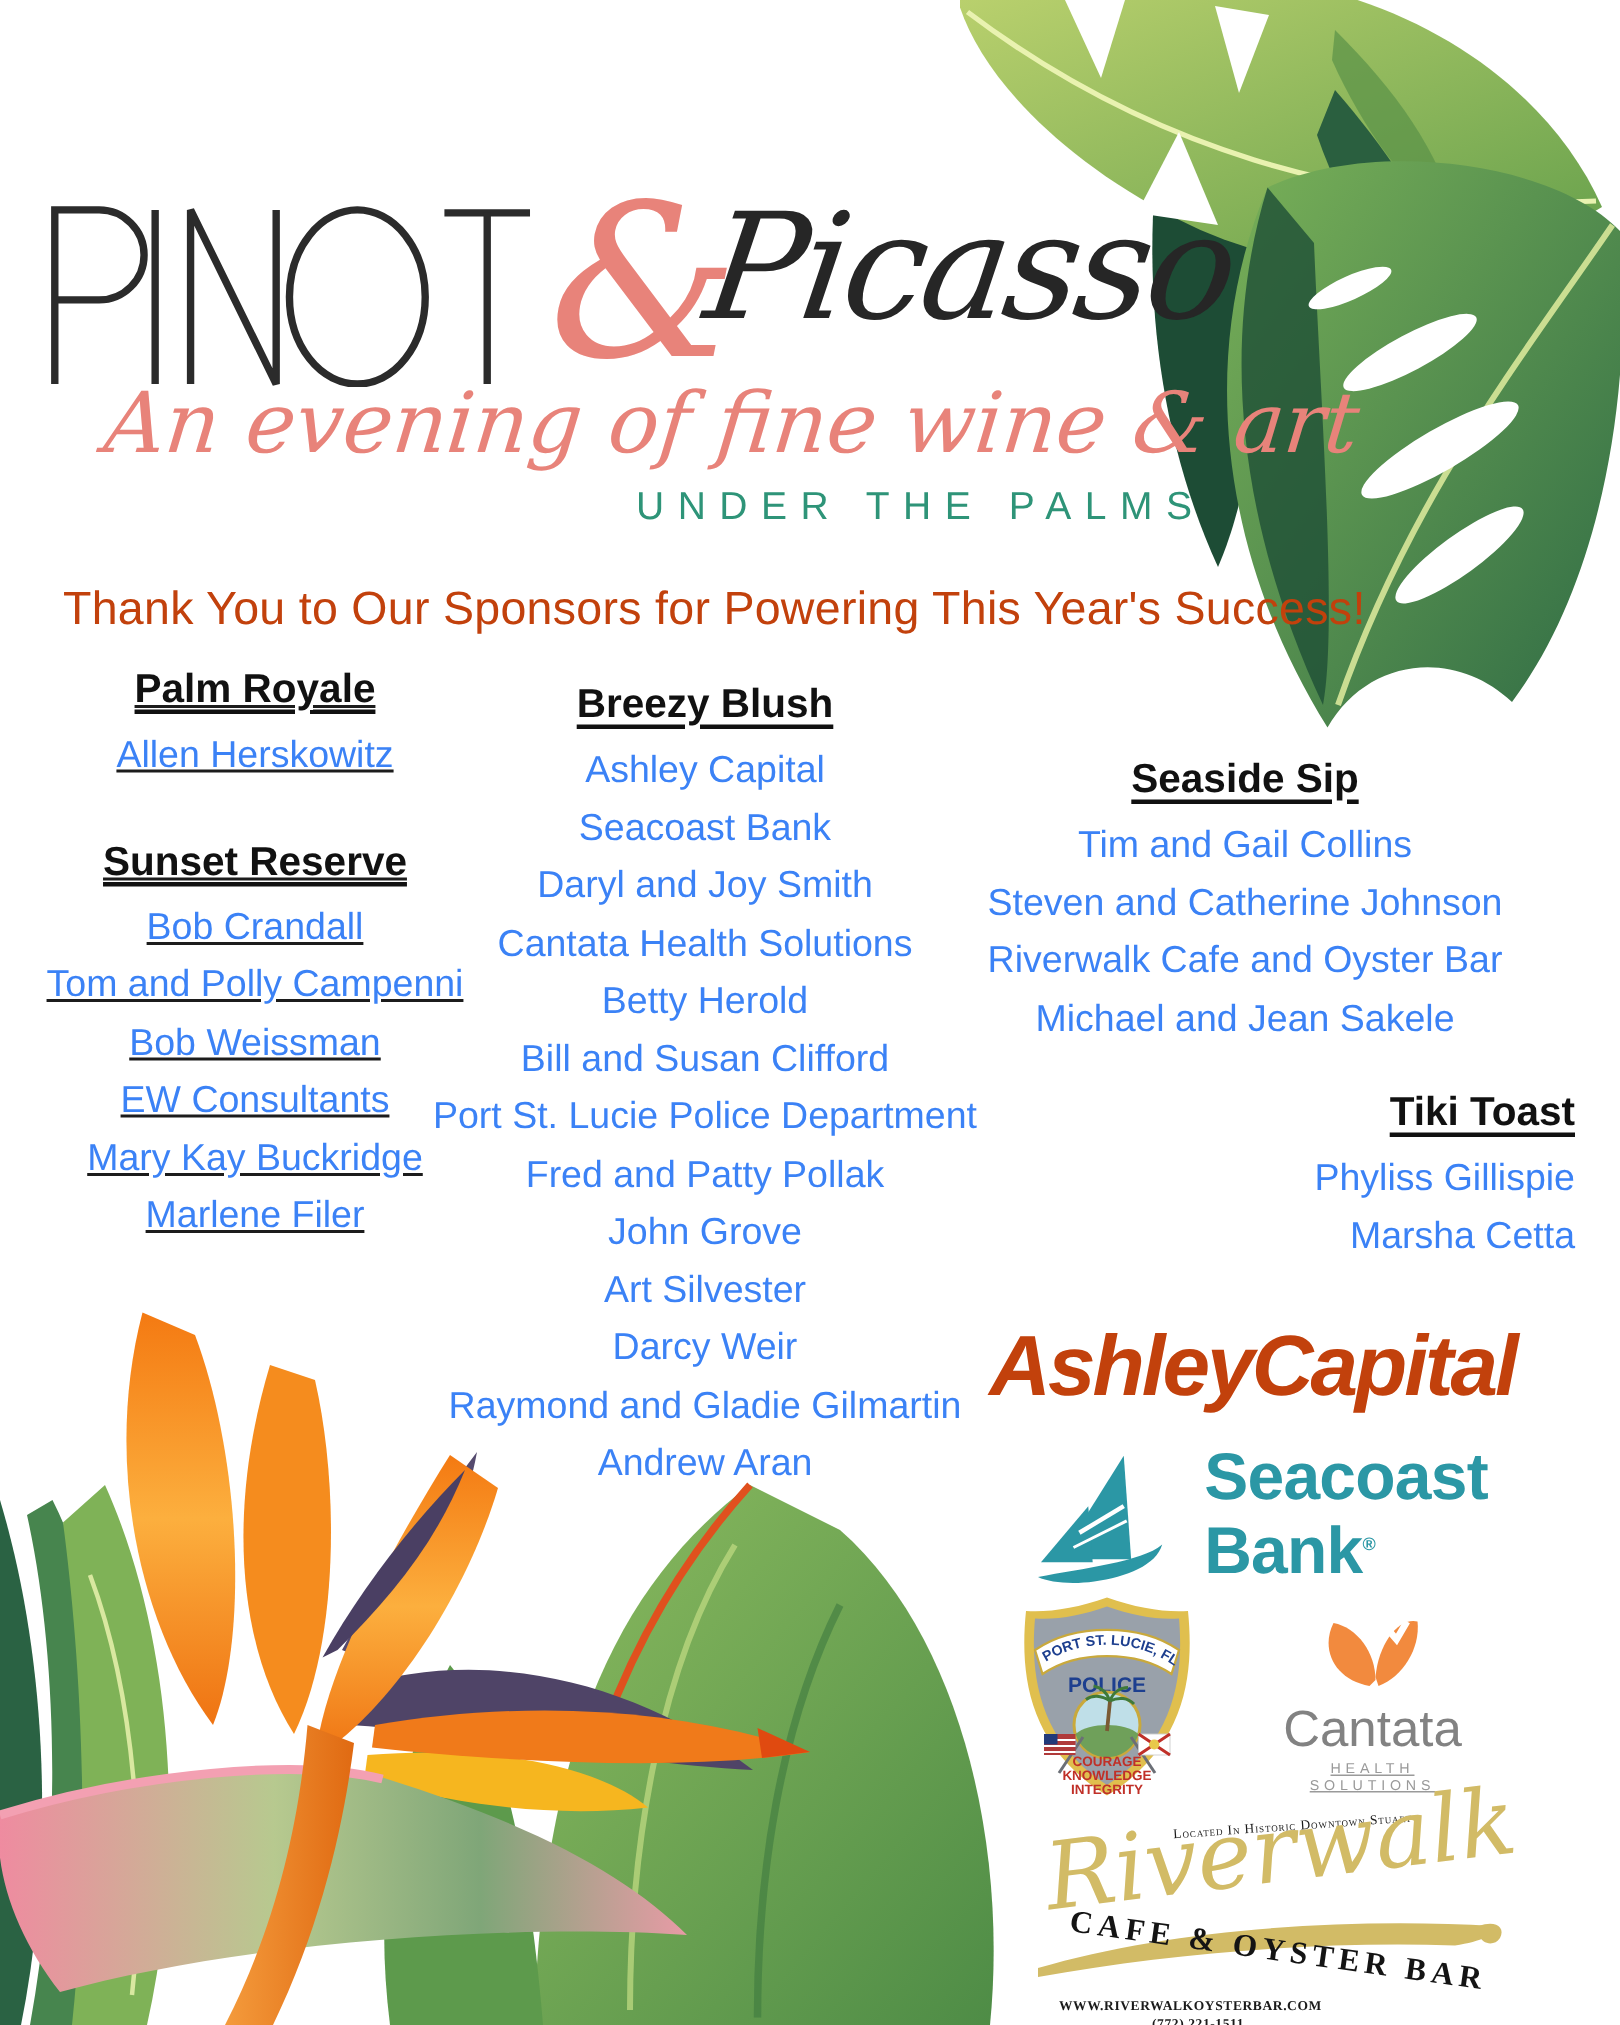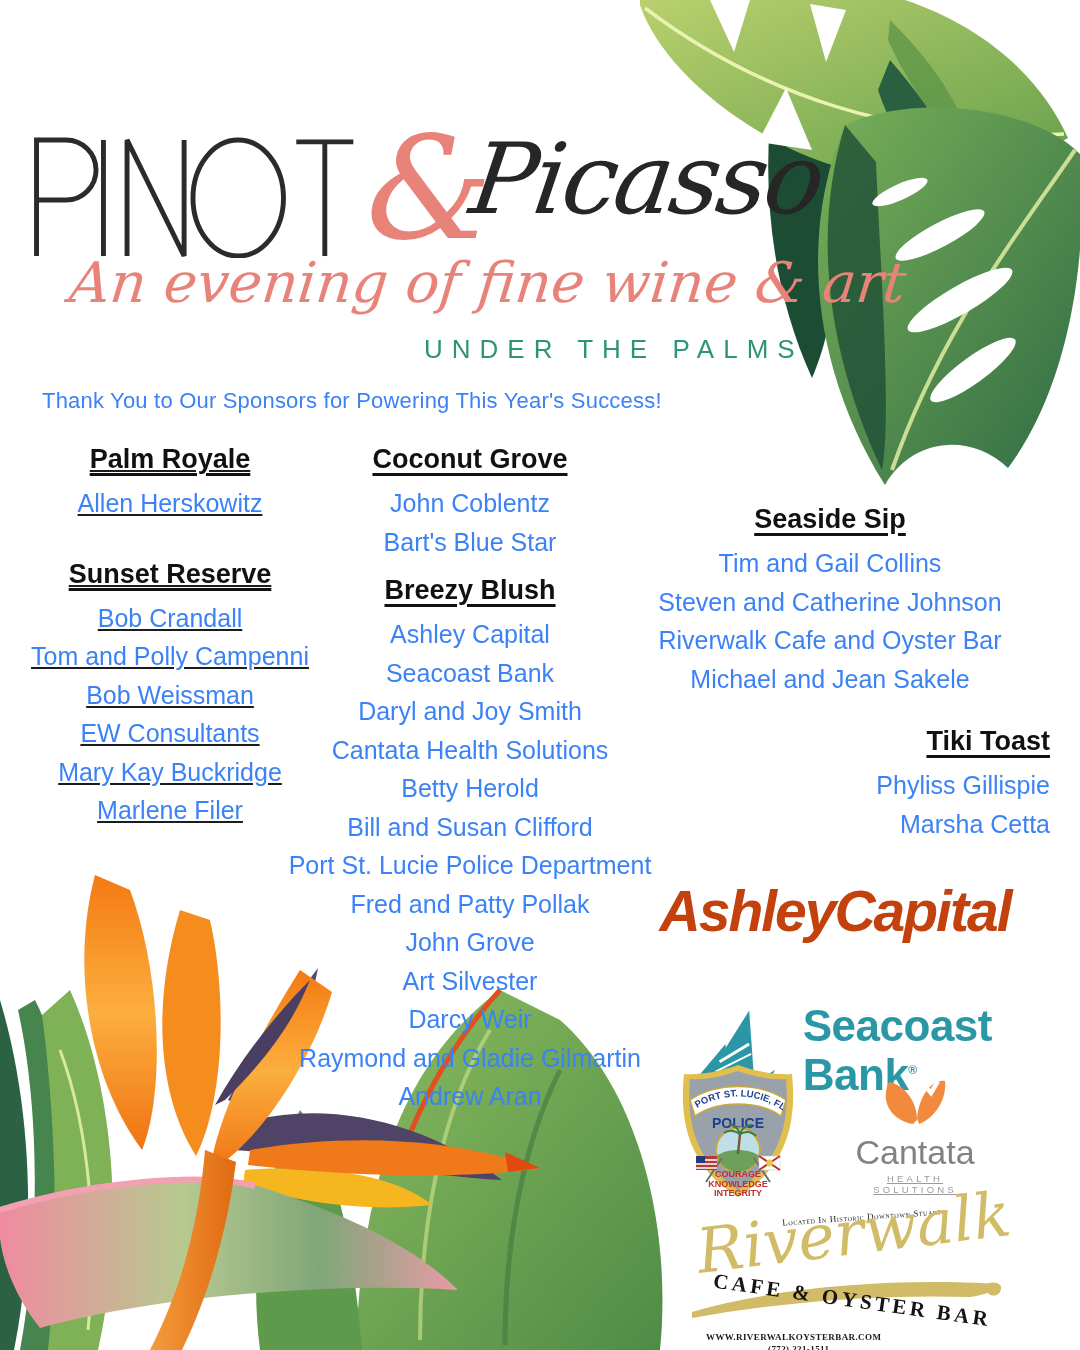--- a/index.html
+++ b/index.html
@@ -29,27 +29,27 @@
     letter-spacing:-3px;color:#262626;
     transform:skewX(-8deg);
   }
   .tagline{
     left:70px;top:252px;
     font-family:"DejaVu Serif", serif;
     font-style:italic;font-size:56px;line-height:1.1;
     color:#e8837a;transform:skewX(-6deg);
   }
   .palms{
-    left:424px;top:334px;
+    left:424px;top:322px;
     font-size:26px;letter-spacing:9px;font-weight:500;
     color:#2e9478;
   }
   .thank-you{
     left:42px;top:388px;
-    font-size:22px;color:#3b82f6;letter-spacing:0.2px;
+    font-size:31px;color:#c2410c;letter-spacing:0.2px;
   }
 
   
   .col{position:absolute;z-index:2;text-align:center;}
   .col-left{left:20px;top:440px;width:300px;text-decoration:underline;}
   .col-mid{left:250px;top:440px;width:440px;}
   .col-right{left:610px;top:500px;width:440px;}
   .tier-heading{
     margin:0 0 6px 0;
     font-size:27px;font-weight:bold;line-height:38px;color:#111;
@@ -64,21 +64,21 @@
 
   
   .ashley{
     left:620px;top:878px;width:430px;
     text-align:center;
     font-size:57px;font-weight:bold;font-style:italic;
     letter-spacing:-2px;color:#c2410c;white-space:nowrap;
   }
   .seacoast{
     left:692px;top:962px;width:300px;
-    display:flex;align-items:center;gap:26px;margin-top:40px;
+    display:flex;align-items:center;gap:26px;
   }
   .seacoast-text{
     color:#2b97a5;font-weight:bold;font-size:44px;line-height:44px;
     letter-spacing:-0.5px;
   }
   .seacoast-reg{font-size:12px;vertical-align:super;}
   .badge-wrap{left:676px;top:1062px;}
   .cantata{
     left:845px;top:1072px;width:140px;text-align:center;
   }
@@ -219,25 +219,20 @@
       <div class="tier-name">Bob Crandall</div>
       <div class="tier-name">Tom and Polly Campenni</div>
       <div class="tier-name">Bob Weissman</div>
       <div class="tier-name">EW Consultants</div>
       <div class="tier-name">Mary Kay Buckridge</div>
       <div class="tier-name">Marlene Filer</div>
     </section>
   </div>
 
   <div class="col col-mid">
-    <section class="tier">
-      <h2 class="tier-heading">Coconut Grove</h2>
-      <div class="tier-name">John Coblentz</div>
-      <div class="tier-name">Bart's Blue Star</div>
-    </section>
     <section class="tier gap-sm">
       <h2 class="tier-heading">Breezy Blush</h2>
       <div class="tier-name">Ashley Capital</div>
       <div class="tier-name">Seacoast Bank</div>
       <div class="tier-name">Daryl and Joy Smith</div>
       <div class="tier-name">Cantata Health Solutions</div>
       <div class="tier-name">Betty Herold</div>
       <div class="tier-name">Bill and Susan Clifford</div>
       <div class="tier-name">Port St. Lucie Police Department</div>
       <div class="tier-name">Fred and Patty Pollak</div>

